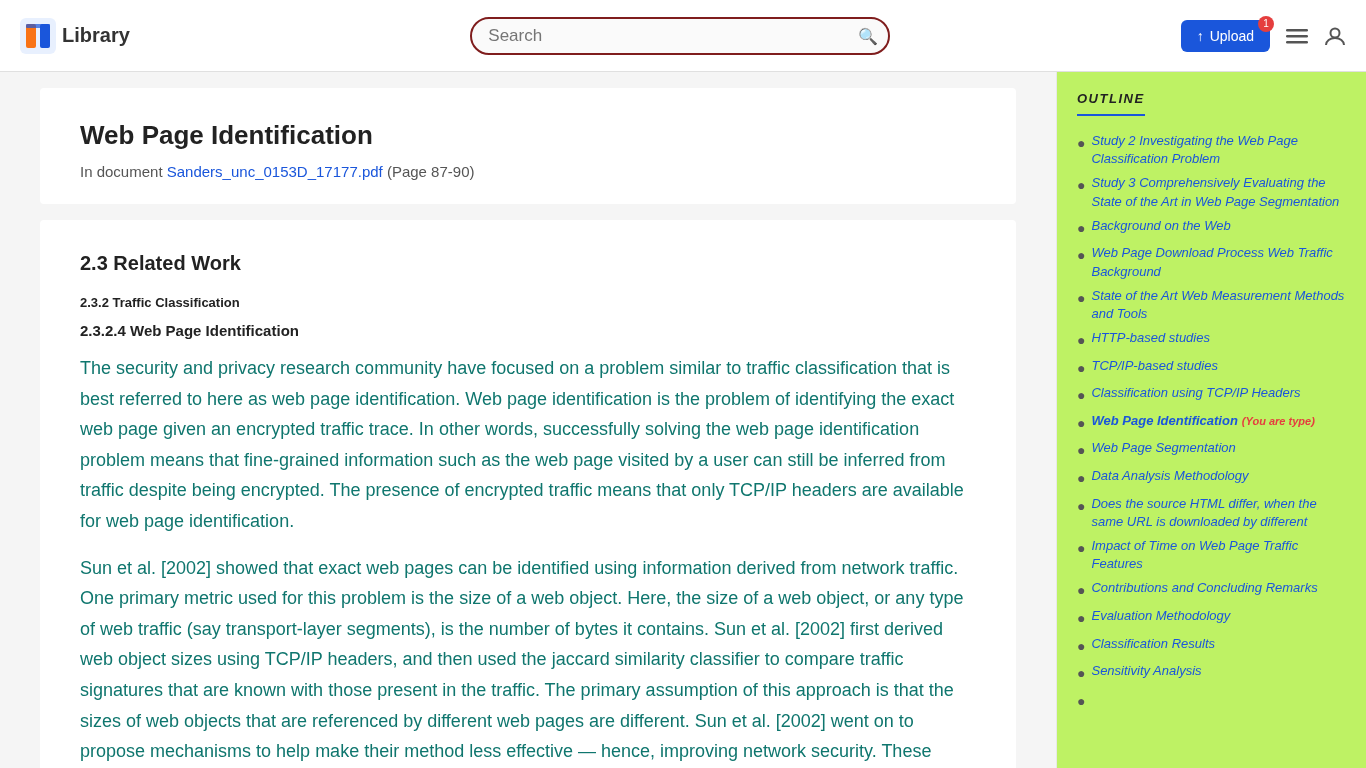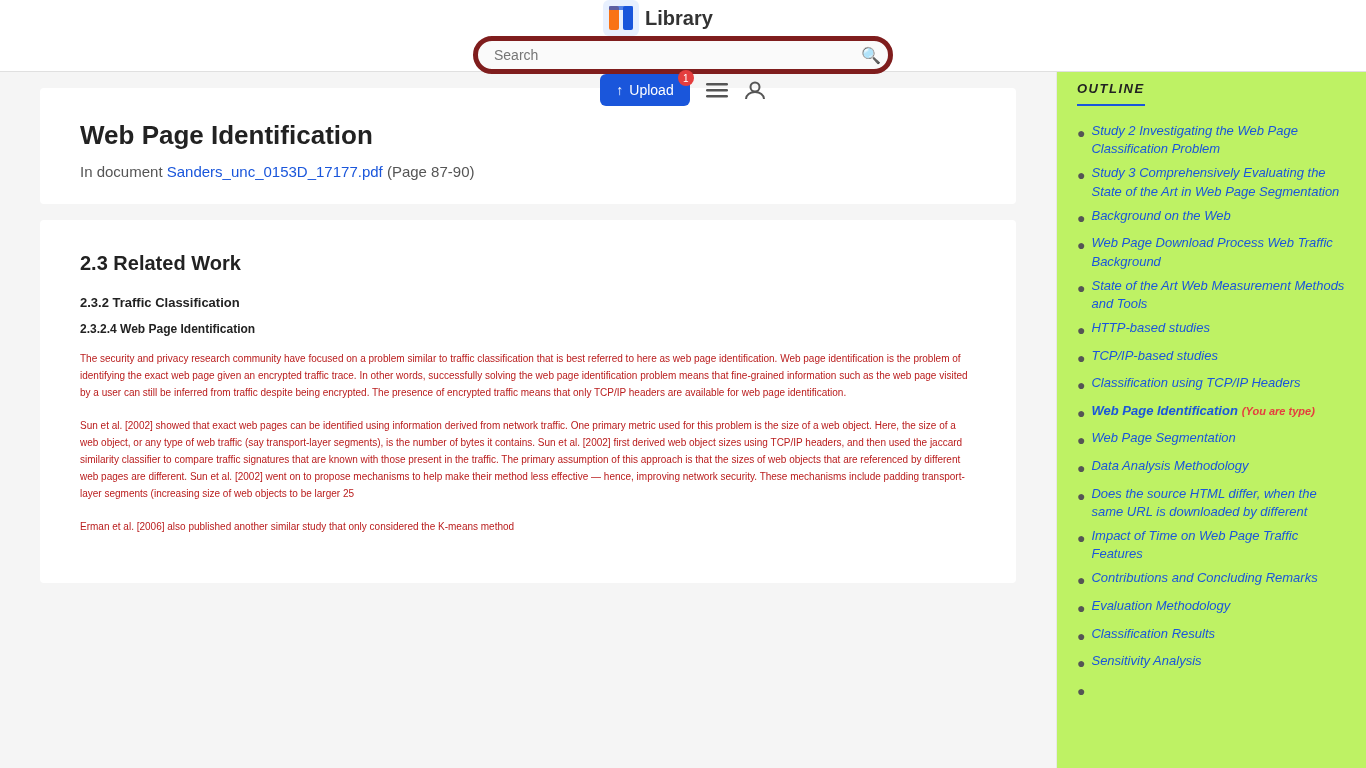--- a/index.html
+++ b/index.html
@@ -11,21 +11,20 @@
       align-items: center;
       background: #fff;
       height: 72px;
       padding: 0 20px;
       border-bottom: 1px solid #e0e0e0;
       position: fixed;
       top: 0;
       left: 0;
       right: 0;
       z-index: 100;
-      flex-direction: column;
     }
     .logo-area {
       display: flex;
       align-items: center;
       gap: 6px;
       min-width: 160px;
     }
     .logo-icon {
       width: 36px;
       height: 36px;
@@ -40,24 +39,24 @@
       display: flex;
       justify-content: center;
     }
     .search-wrapper {
       position: relative;
       width: 420px;
     }
     .search-input {
       width: 100%;
       height: 38px;
-      border: 5px solid #7f1d1d;
+      border: 2px solid #7f1d1d;
       border-radius: 20px;
       padding: 0 40px 0 16px;
-      font-size: 14px;
+      font-size: 17px;
       outline: none;
       background: #fafafa;
     }
     .search-icon {
       position: absolute;
       right: 12px;
       top: 50%;
       transform: translateY(-50%);
       color: #888;
       font-size: 16px;
@@ -163,29 +162,29 @@
       color: #222;
       margin-bottom: 20px;
     }
     .section-heading-3 {
       font-size: 13px;
       font-weight: 700;
       color: #222;
       margin-bottom: 12px;
     }
     .section-heading-4 {
-      font-size: 12px;
+      font-size: 15px;
       font-weight: 700;
       color: #222;
       margin-bottom: 14px;
     }
     .body-text {
-      font-size: 10px;
+      font-size: 18px;
       line-height: 1.7;
-      color: #b91c1c;
+      color: #0f766e;
       margin-bottom: 16px;
     }
 
     
     .outline-sidebar {
       width: 310px;
       min-width: 310px;
       background: #bef264;
       border-left: 1px solid #e8e8e8;
       padding: 24px 20px;

